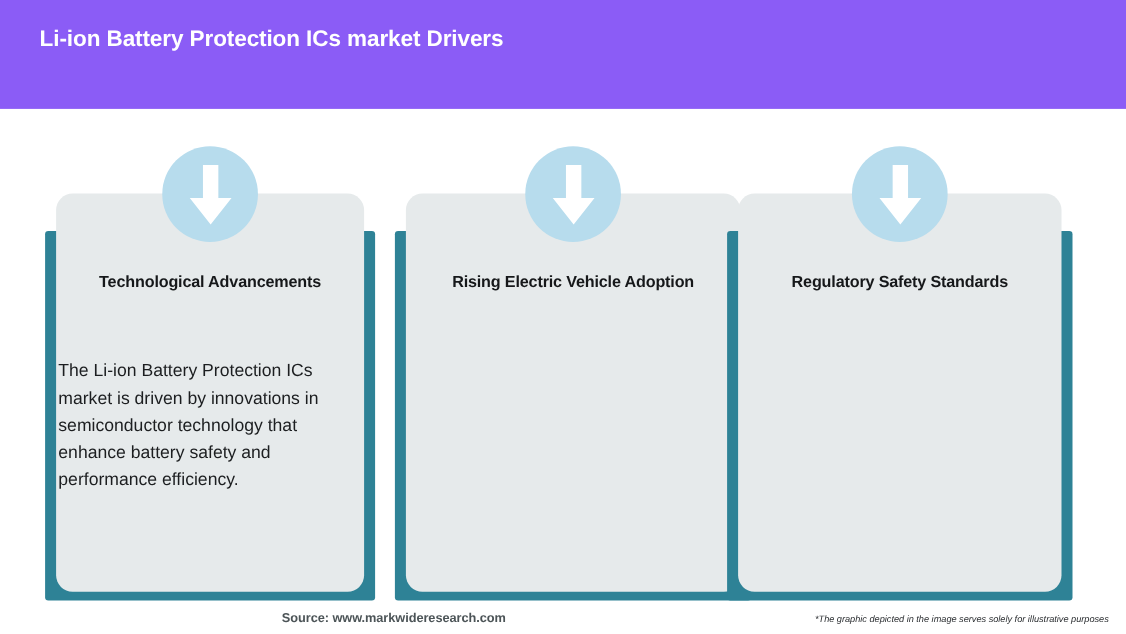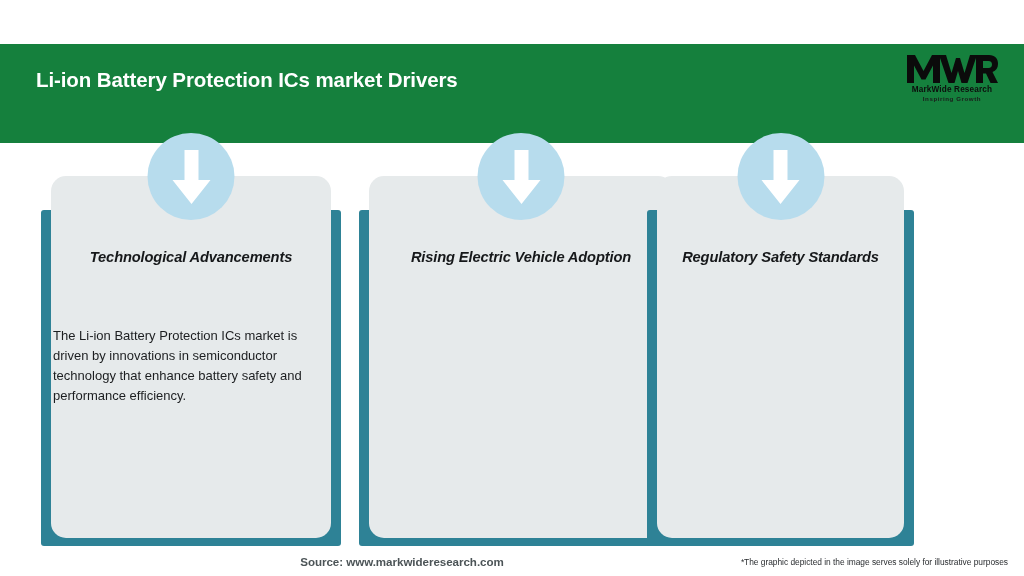--- a/index.html
+++ b/index.html
@@ -16,22 +16,21 @@
     position: relative;
   }
 
   
   .header {
     position: absolute;
     left: 0;
     top: 0;
     width: 1024px;
     height: 99px;
-    background: #15803d;
-    margin-top: 44px;
+    background: #8b5cf6;
   }
 
   .header-title {
     position: absolute;
     left: 36px;
     top: 24px;
     font-size: 20.5px;
     font-weight: bold;
     color: #ffffff;
     letter-spacing: -0.1px;
@@ -137,75 +136,63 @@
     position: absolute;
     left: 14px;
     top: 72px;
     width: calc(100% - 28px);
     text-align: center;
     font-size: 14.7px;
     font-weight: bold;
     color: #16181a;
     line-height: 1.35;
     letter-spacing: -0.15px;
-    font-style: italic;
   }
 
   .card-body {
     position: absolute;
     left: 12px;
     top: 150px;
     width: calc(100% - 26px);
-    font-size: 13px;
+    font-size: 16px;
     color: #1c1e20;
     line-height: 1.55;
     text-align: left;
   }
 
   
   .source {
     position: absolute;
     left: 0;
     top: 555px;
     width: 716px;
     text-align: center;
     font-size: 11.6px;
     font-weight: bold;
     color: #4c5457;
     letter-spacing: -0.05px;
-    margin-left: 44px;
   }
 
   .disclaimer {
     position: absolute;
     right: 16px;
     top: 557px;
     font-size: 8.4px;
     color: #2a2d30;
     letter-spacing: -0.02px;
     white-space: nowrap;
+    font-style: italic;
   }
 </style>
 </head>
 <body>
 
 <div class="header">
   <div class="header-title">Li-ion Battery Protection ICs market Drivers</div>
 
-  <div class="logo">
-    <svg class="logo-mark" viewBox="0 0 92 31">
-      <g fill="#0b0b0b">
-        <path d="M1 30 L1 2 L9 2 L17.5 18 L26 2 L34 2 L34 30 L27 30 L27 12.5 L19.5 26.5 L15.5 26.5 L8 12.5 L8 30 Z"></path>
-        <path d="M33 2 L40 2 L45.5 20 L50 5 L54 5 L58.5 20 L64 2 L71 2 L61.5 30 L55.5 30 L52 18 L48.5 30 L42.5 30 Z"></path>
-        <path d="M70 30 L70 2 L83 2 C89 2 92 5.5 92 11 C92 15 90 17.8 86.5 19 L92 30 L84.5 30 L80 20.5 L77 20.5 L77 30 Z M77 8 L77 15 L82.5 15 C84.8 15 86 13.7 86 11.5 C86 9.3 84.8 8 82.5 8 Z"></path>
-      </g>
-    </svg>
-    <div class="logo-name">MarkWide Research</div>
-    <div class="logo-tag">Inspiring Growth</div>
-  </div>
 </div>
 
 <div class="cards">
 
   <div class="card-unit" style="left:41px; width:300px;">
     <div class="card-backing"></div>
     <div class="card-face"></div>
     <div class="card-badge">
       <svg class="arrow-icon" viewBox="0 0 44 58">
         <path d="M15 2 L29 2 L29 32 L41 32 L22 56 L3 32 L15 32 Z" fill="#ffffff"></path>
@@ -219,21 +206,21 @@
     <div class="card-backing"></div>
     <div class="card-face"></div>
     <div class="card-badge">
       <svg class="arrow-icon" viewBox="0 0 44 58">
         <path d="M15 2 L29 2 L29 32 L41 32 L22 56 L3 32 L15 32 Z" fill="#ffffff"></path>
       </svg>
     </div>
     <div class="card-title">Rising Electric Vehicle Adoption</div>
   </div>
 
-  <div class="card-unit" style="left:647px; width:267px;">
+  <div class="card-unit" style="left:661px; width:314px;">
     <div class="card-backing"></div>
     <div class="card-face"></div>
     <div class="card-badge">
       <svg class="arrow-icon" viewBox="0 0 44 58">
         <path d="M15 2 L29 2 L29 32 L41 32 L22 56 L3 32 L15 32 Z" fill="#ffffff"></path>
       </svg>
     </div>
     <div class="card-title">Regulatory Safety Standards</div>
   </div>
 

